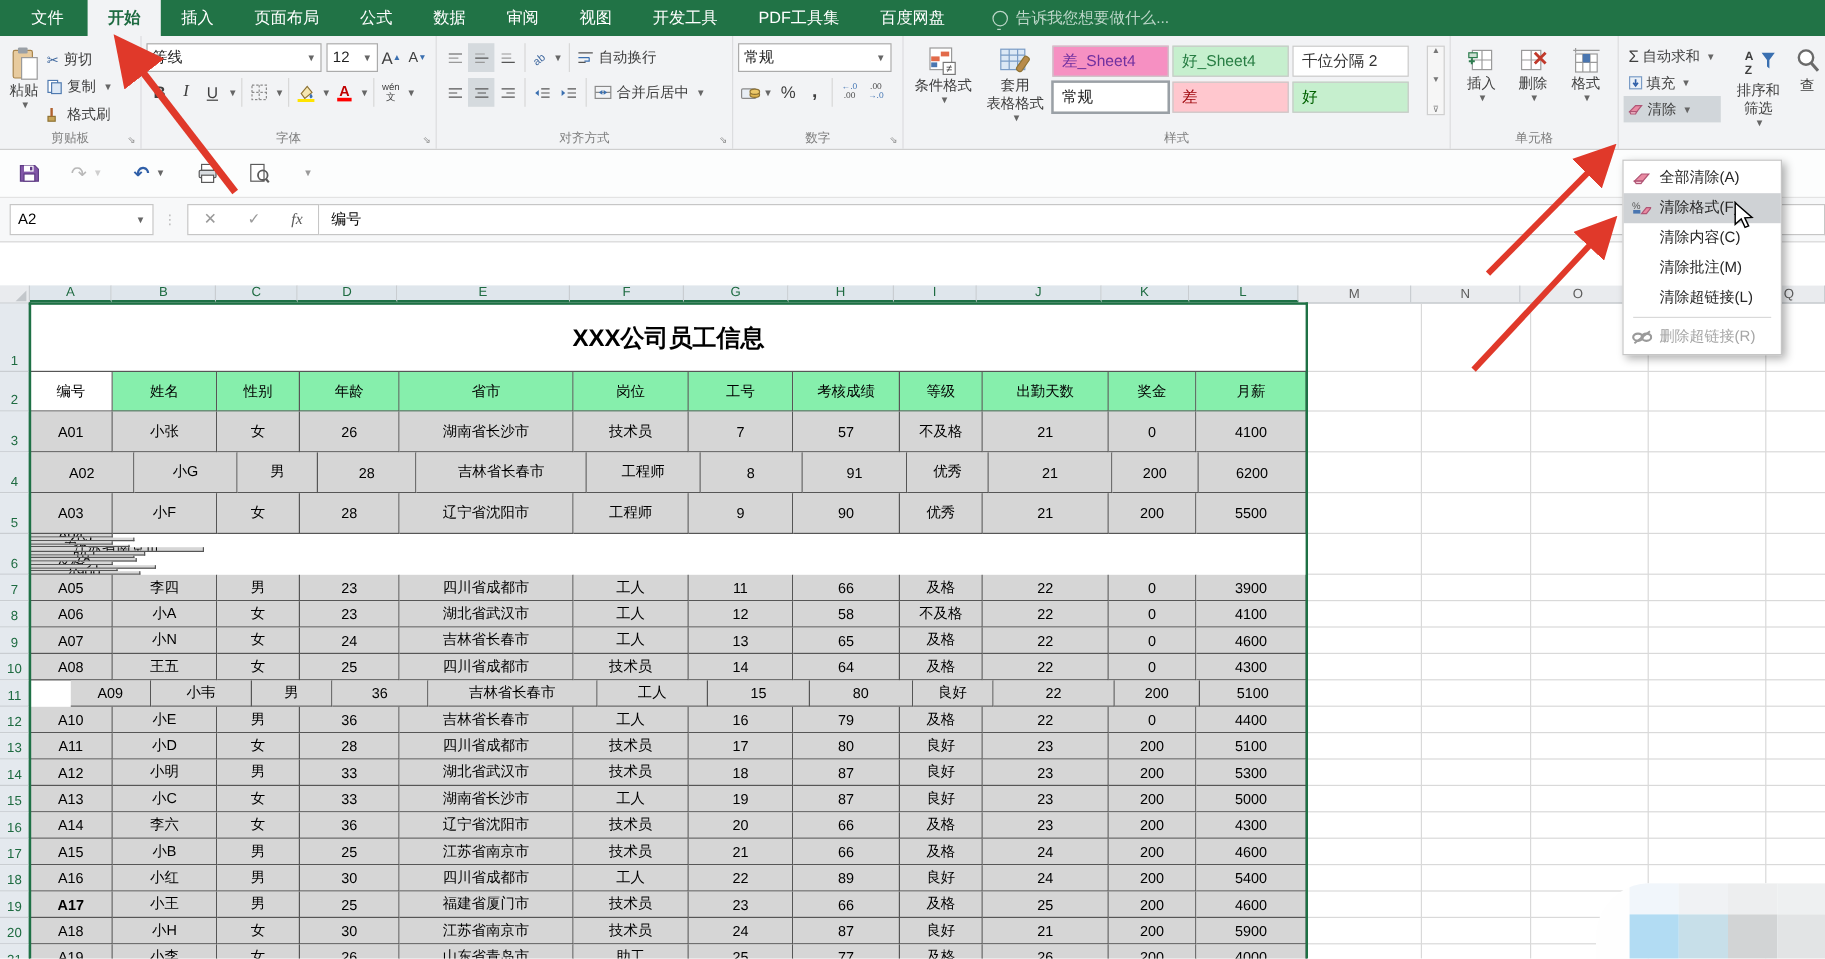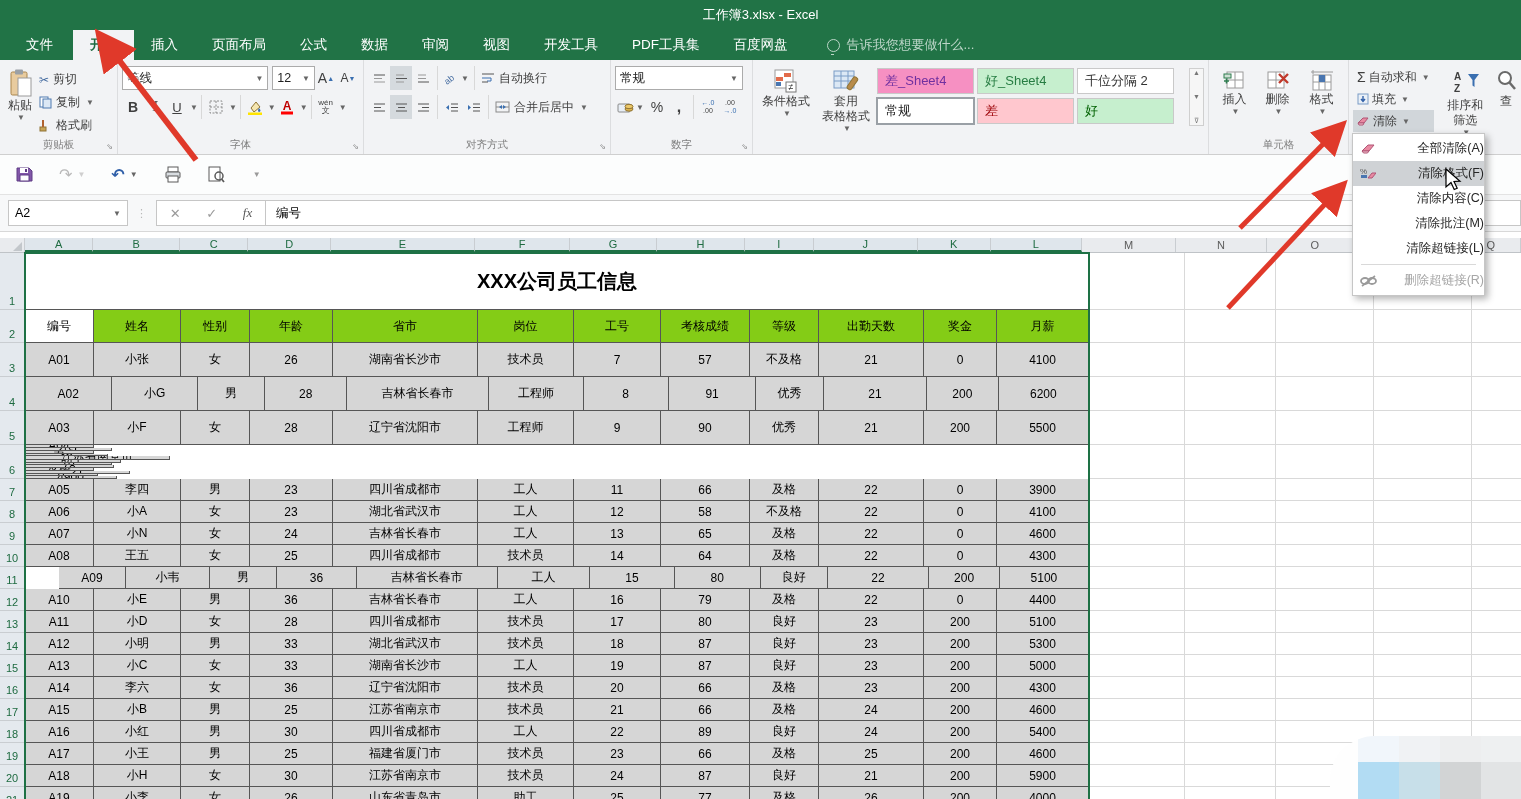--- a/index.html
+++ b/index.html
@@ -79,54 +79,51 @@
   .ch { border-right:1px solid #c9cdd1; display:flex; align-items:center; justify-content:center; }
   .ch.selc { background:#dfe6ec; color:#1e6b41; border-bottom:2px solid #1e7145; }
   .gridbody { position:absolute; top:21px; left:0; right:0; bottom:0; }
   .rowheaders { position:absolute; left:0; top:0; width:25px; display:flex; flex-direction:column; }
   .rh { background:#e4e9ee; border-bottom:1px solid #c9cdd1; border-right:1px solid #1e7145;
     color:#1e6b41; font-size:11px; display:flex; align-items:flex-end; justify-content:center; padding-bottom:2px; }
   .tbl { position:absolute; left:25px; top:0; width:1064px; }
   .trow { display:flex; }
   .cell { border-right:1px solid #565656; border-bottom:1px solid #565656; background:#d6d6d6;
     font-size:12px; color:#000; display:flex; align-items:center; justify-content:center; overflow:hidden; }
-  .cell.hdr { background:#84cc16; }
+  .cell.hdr { background:#86efac; }
   .cell.active { background:#fff; }
   .titlerow { background:#fff; border-bottom:1px solid #565656; display:flex; align-items:center;
     justify-content:center; font-size:20px; font-weight:bold; color:#000; }
   .vline { position:absolute; width:1px; background:#d9d9d9; top:0; bottom:0; }
   .hline { position:absolute; height:1px; background:#d9d9d9; left:1089px; right:0; }
   .selborder { position:absolute; left:24px; top:-1px; width:1066px; bottom:0;
     border:2px solid #1e7145; border-bottom:none; pointer-events:none; }
 
   
   .menu { position:absolute; left:1352px; top:133px; width:133px; background:#fff;
     border:1px solid #c6c6c6; box-shadow:3px 3px 7px rgba(0,0,0,.3); padding:2px 0; z-index:50; }
-  .mi { height:25px; display:flex; align-items:center; font-size:12.5px; color:#262626;justify-content:space-between; }
+  .mi { height:25px; display:flex; align-items:center; font-size:12.5px; color:#262626; }
   .mi .micon { width:30px; display:flex; align-items:center; justify-content:center; }
   .mi.hl { background:#cfd2d5; }
   .mi.dis { color:#a6a6a6; }
   .msep { height:1px; background:#d9d9d9; margin:3px 8px; }
 
   
   .arrows { position:absolute; left:0; top:0; z-index:60; pointer-events:none; }
   .cursor { position:absolute; left:1444px; top:168px; z-index:70; pointer-events:none; }
   .wm { position:absolute; right:0; bottom:0; width:191px; height:63px; z-index:10;
     border-top-left-radius:45px; overflow:hidden; background:#fefefe; display:flex; padding-left:28px; }
   .wm .wcol { width:41px; display:flex; flex-direction:column; }
   .wm .wtop { height:26px; } .wm .wbot { flex:1; }
 </style>
 </head>
 <body>
 
 <div class="app">
 
-  <div class="titlebar">
-    <span>工作簿3.xlsx - Excel</span>
-  </div>
 
   <div class="tabrow">
     <div class="tab filetab">文件</div>
     <div id="tabs-host" style="display:flex">
         <div class="tab sel">开始</div>
         <div class="tab">插入</div>
         <div class="tab">页面布局</div>
         <div class="tab">公式</div>
         <div class="tab">数据</div>
         <div class="tab">审阅</div>
@@ -420,20 +417,21 @@
             <div class="chip selch" style="background: rgb(255, 255, 255); color: rgb(31, 31, 31);">常规</div>
             <div class="chip" style="background: rgb(255, 199, 206); color: rgb(156, 0, 6); text-decoration: none;">差</div>
             <div class="chip" style="background: rgb(198, 239, 206); color: rgb(0, 97, 0); text-decoration: none;">好</div>
           </div>
         <div class="gscroll">
           <span>▲</span>
             <span>▼</span>
             <span>⊽</span>
         </div>
       </div>
+      <div class="glabel">样式</div>
     </div>
 
     <div class="rgroup" style="width:140px">
       <div class="row" style="justify-content:space-around">
         <div class="bigbtn">
           <span>
               <svg width="24" height="24">
                 <rect x="4" y="4" width="16" height="16" fill="#fff" stroke="#9a9a9a"></rect>
                 <line x1="12" y1="4" x2="12" y2="20" stroke="#9a9a9a"></line>
                 <line x1="4" y1="12" x2="20" y2="12" stroke="#9a9a9a"></line>
@@ -874,21 +872,21 @@
             <div class="cell" style="width: 145px;">四川省成都市</div>
             <div class="cell" style="width: 96px;">工人</div>
             <div class="cell" style="width: 87px;">22</div>
             <div class="cell" style="width: 89px;">89</div>
             <div class="cell" style="width: 69px;">良好</div>
             <div class="cell" style="width: 105px;">24</div>
             <div class="cell" style="width: 73px;">200</div>
             <div class="cell" style="width: 92px;">5400</div>
           </div>
           <div class="trow" style="height: 22px;">
-            <div class="cell" style="width: 69px;">A17</div>
+            <div class="cell" style="width: 69px; font-weight: bold;">A17</div>
             <div class="cell" style="width: 87px;">小王</div>
             <div class="cell" style="width: 69px;">男</div>
             <div class="cell" style="width: 83px;">25</div>
             <div class="cell" style="width: 145px;">福建省厦门市</div>
             <div class="cell" style="width: 96px;">技术员</div>
             <div class="cell" style="width: 87px;">23</div>
             <div class="cell" style="width: 89px;">66</div>
             <div class="cell" style="width: 69px;">及格</div>
             <div class="cell" style="width: 105px;">25</div>
             <div class="cell" style="width: 73px;">200</div>

